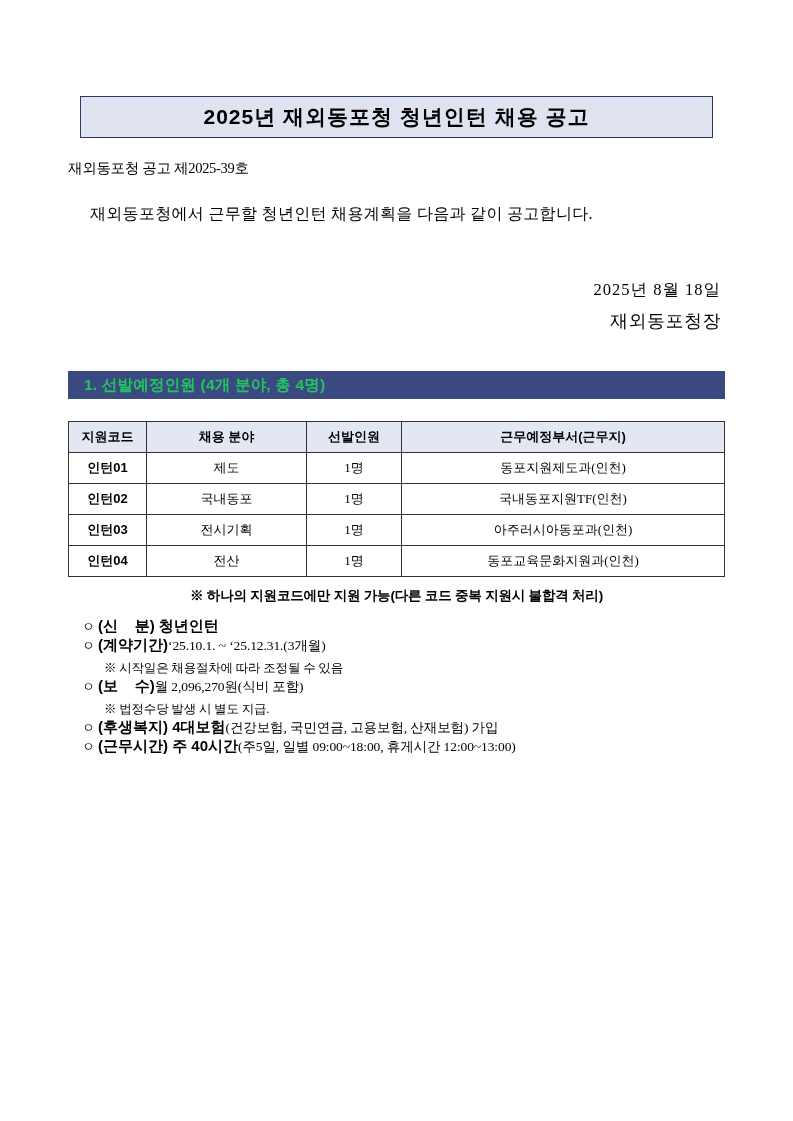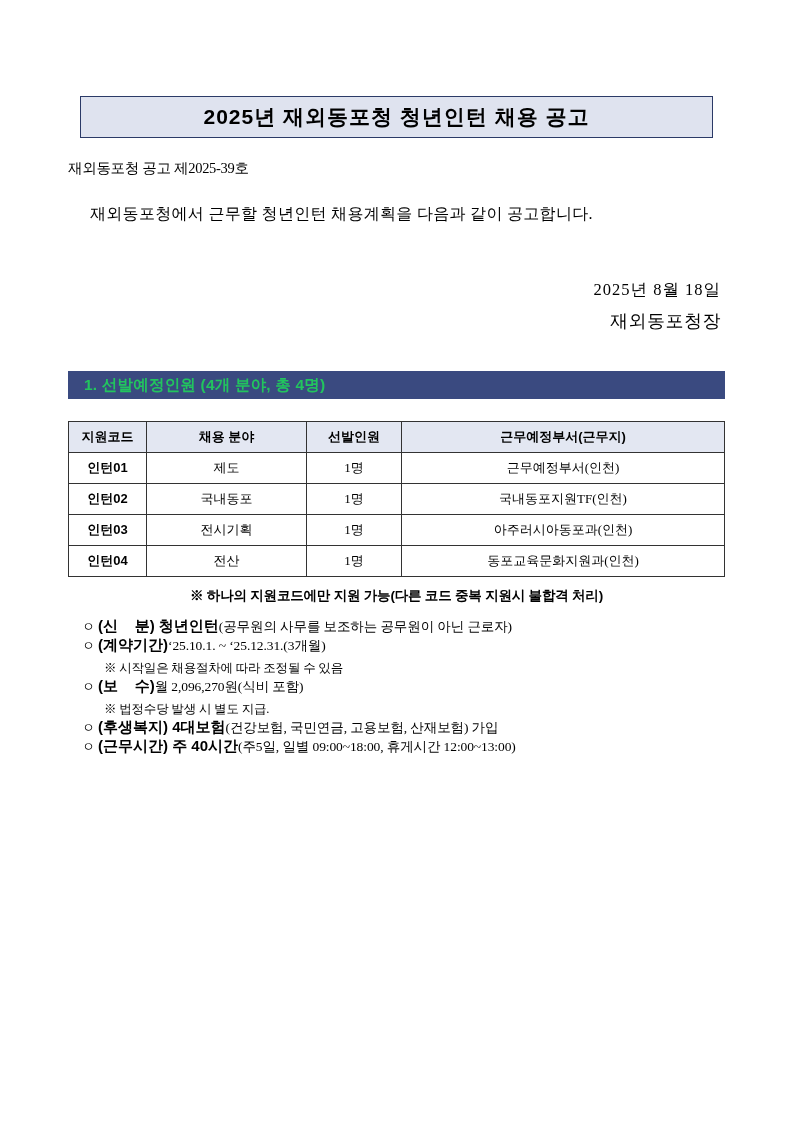--- a/index.html
+++ b/index.html
@@ -210,21 +210,21 @@
         <th>채용 분야</th>
         <th>선발인원</th>
         <th>근무예정부서(근무지)</th>
       </tr>
     </thead>
     <tbody>
       <tr>
         <td class="code">인턴01</td>
         <td>제도</td>
         <td>1명</td>
-        <td>근무예정부서(인천)</td>
+        <td>동포지원제도과(인천)</td>
       </tr>
       <tr>
         <td class="code">인턴02</td>
         <td>국내동포</td>
         <td>1명</td>
         <td>국내동포지원TF(인천)</td>
       </tr>
       <tr>
         <td class="code">인턴03</td>
         <td>전시기획</td>
@@ -242,21 +242,20 @@
 
   <div class="table-note">※ 하나의 지원코드에만 지원 가능(다른 코드 중복 지원시 불합격 처리)</div>
 
 
   <div class="bullets">
 
     <div>
       <div class="bullet-row">
         <span class="bullet-mark">ㅇ</span>
         <span class="bullet-label">(신    분) 청년인턴</span>
-        <span class="bullet-body">(공무원의 사무를 보조하는 공무원이 아닌 근로자)</span>
       </div>
     </div>
 
     <div>
       <div class="bullet-row">
         <span class="bullet-mark">ㅇ</span>
         <span class="bullet-label">(계약기간)</span>
         <span class="bullet-body"> ‘25.10.1. ~ ‘25.12.31.(3개월)</span>
       </div>
       <div class="sub-note">※ 시작일은 채용절차에 따라 조정될 수 있음</div>

